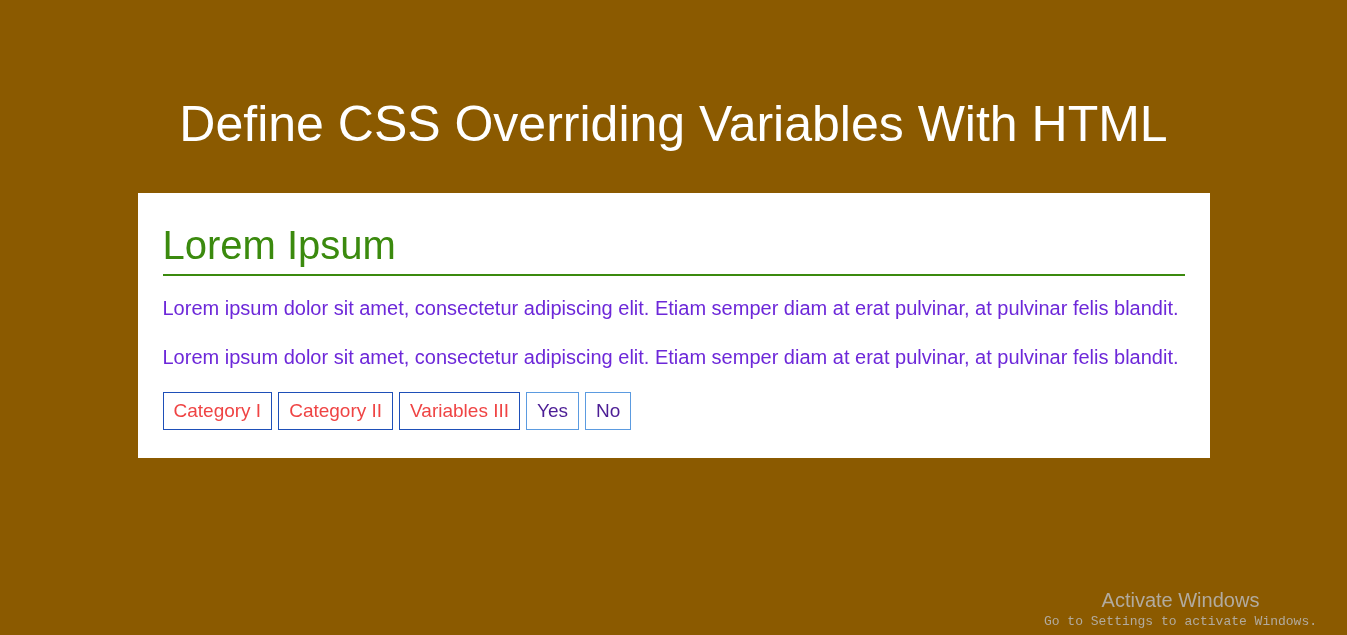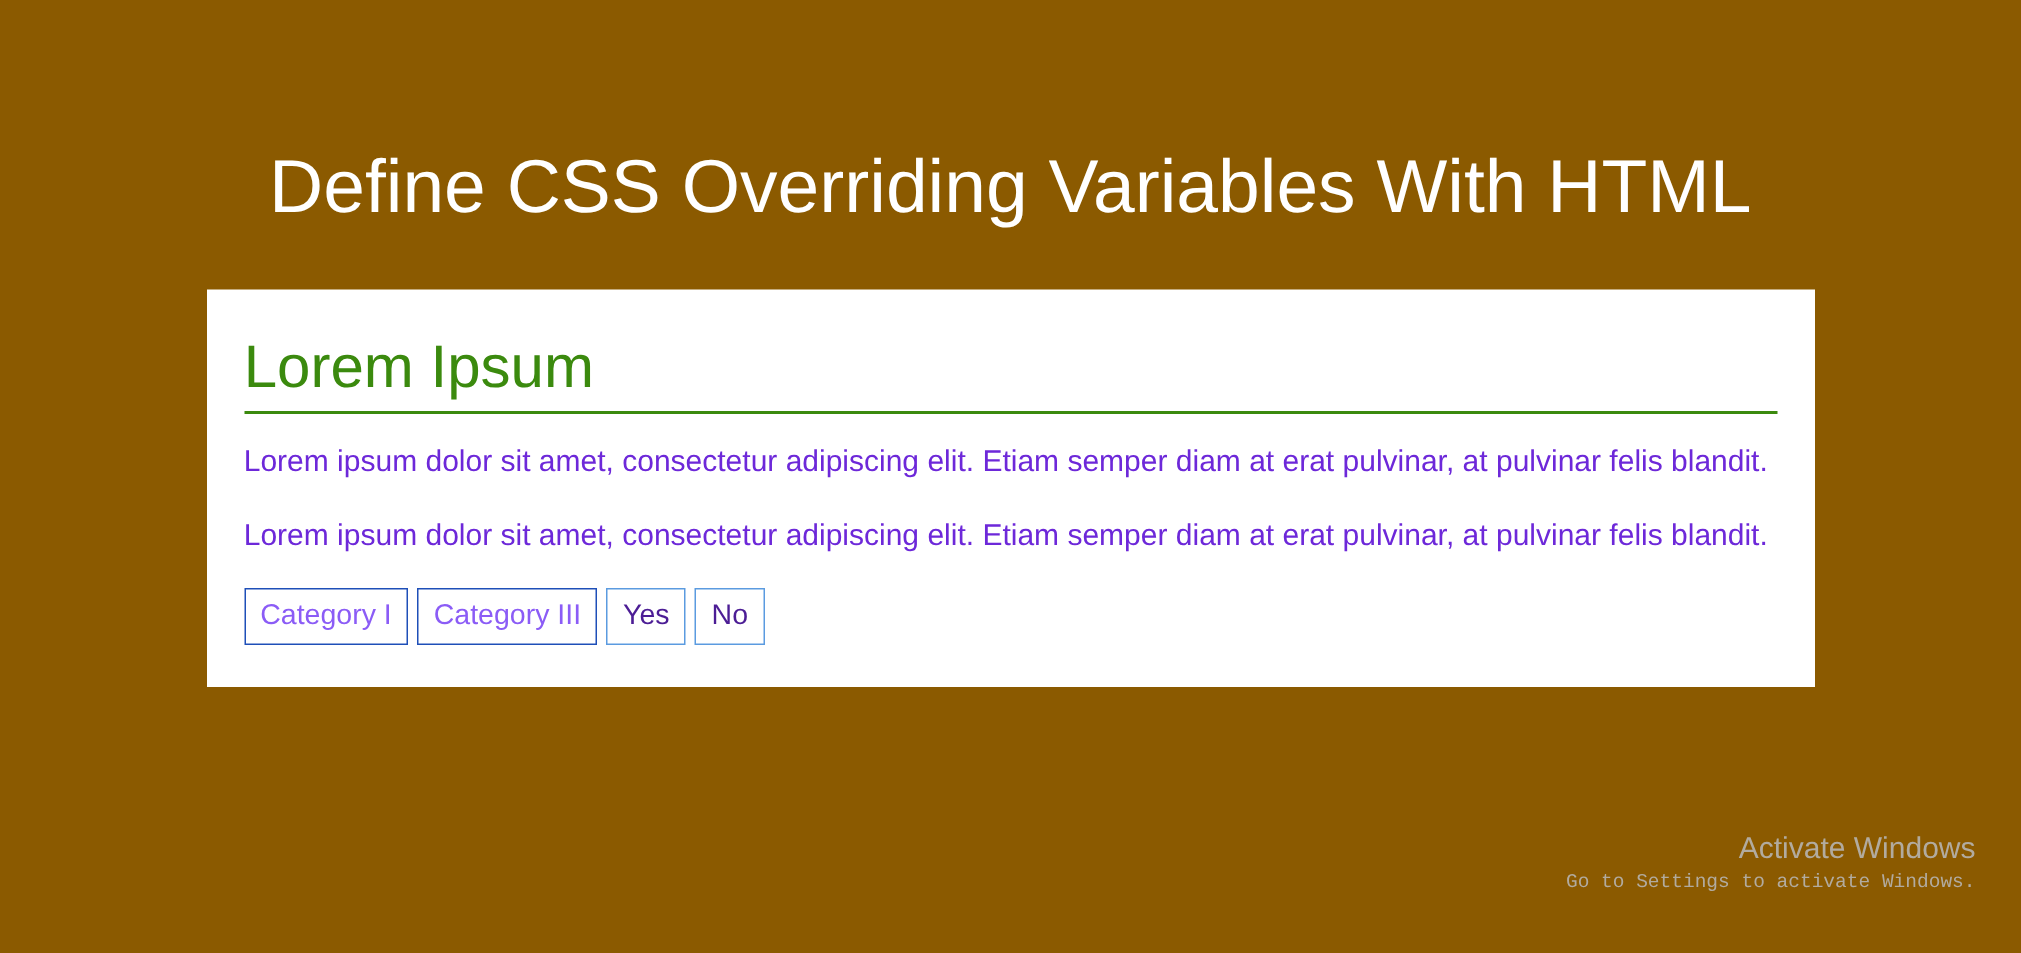--- a/index.html
+++ b/index.html
@@ -52,38 +52,38 @@
     
     .button-row {
       display: flex;
       gap: 6px;
       margin-top: 20px;
     }
     
     .btn {
       border: 1px solid #1e4fb8;
       background-color: #ffffff;
-      color: #8b5cf6;
+      color: #ef4444;
       font-size: 19px;
       padding: 7px 10px;
       cursor: pointer;
       font-family: inherit;
     }
     
     .btn-light {
       border: 1px solid #5b9be0;
       color: #4c1d95;
     }
     
     .watermark {
       position: absolute;
-      bottom: 40px;
+      bottom: 6px;
       right: 30px;
       color: #aaa49a;
-      text-align: right;
+      text-align: center;
       pointer-events: none;
     }
     
     .watermark-title {
       font-size: 20px;
       font-weight: 400;
       margin-bottom: 2px;
       color: #b2ab9f;
     }
     
@@ -100,21 +100,22 @@
 
 <div class="content-card">
   <h2 class="content-heading">Lorem Ipsum</h2>
 
   <p class="content-paragraph">Lorem ipsum dolor sit amet, consectetur adipiscing elit. Etiam semper diam at erat pulvinar, at pulvinar felis blandit.</p>
 
   <p class="content-paragraph">Lorem ipsum dolor sit amet, consectetur adipiscing elit. Etiam semper diam at erat pulvinar, at pulvinar felis blandit.</p>
 
   <div class="button-row">
     <button class="btn">Category I</button>
-    <button class="btn">Category III</button>
+    <button class="btn">Category II</button>
+    <button class="btn">Variables III</button>
     <button class="btn btn-light">Yes</button>
     <button class="btn btn-light">No</button>
   </div>
 </div>
 
 <div class="watermark">
   <div class="watermark-title">Activate Windows</div>
   <div class="watermark-sub">Go to Settings to activate Windows.</div>
 </div>
 

